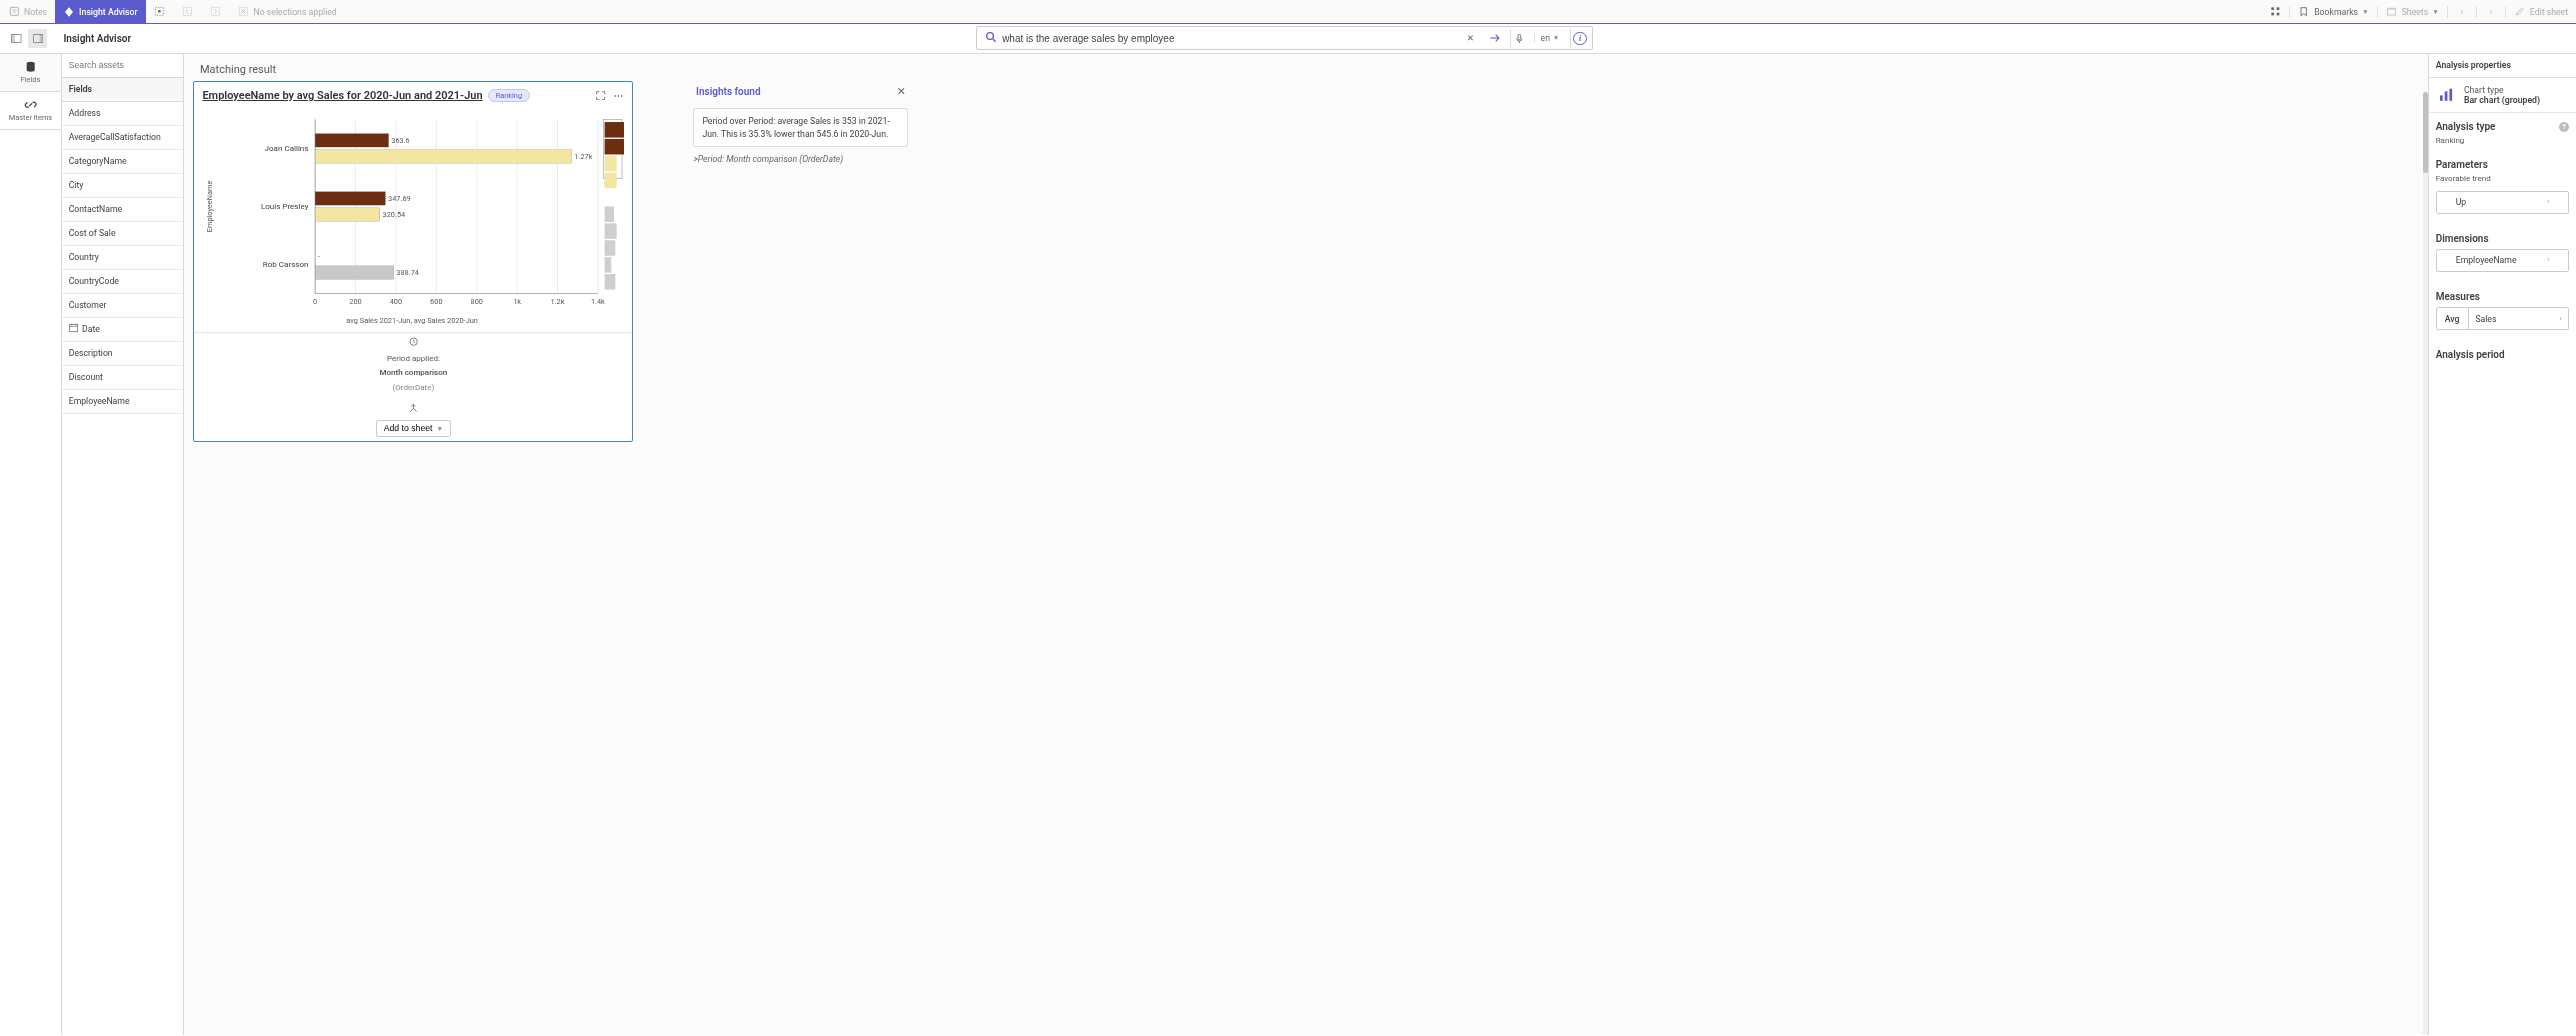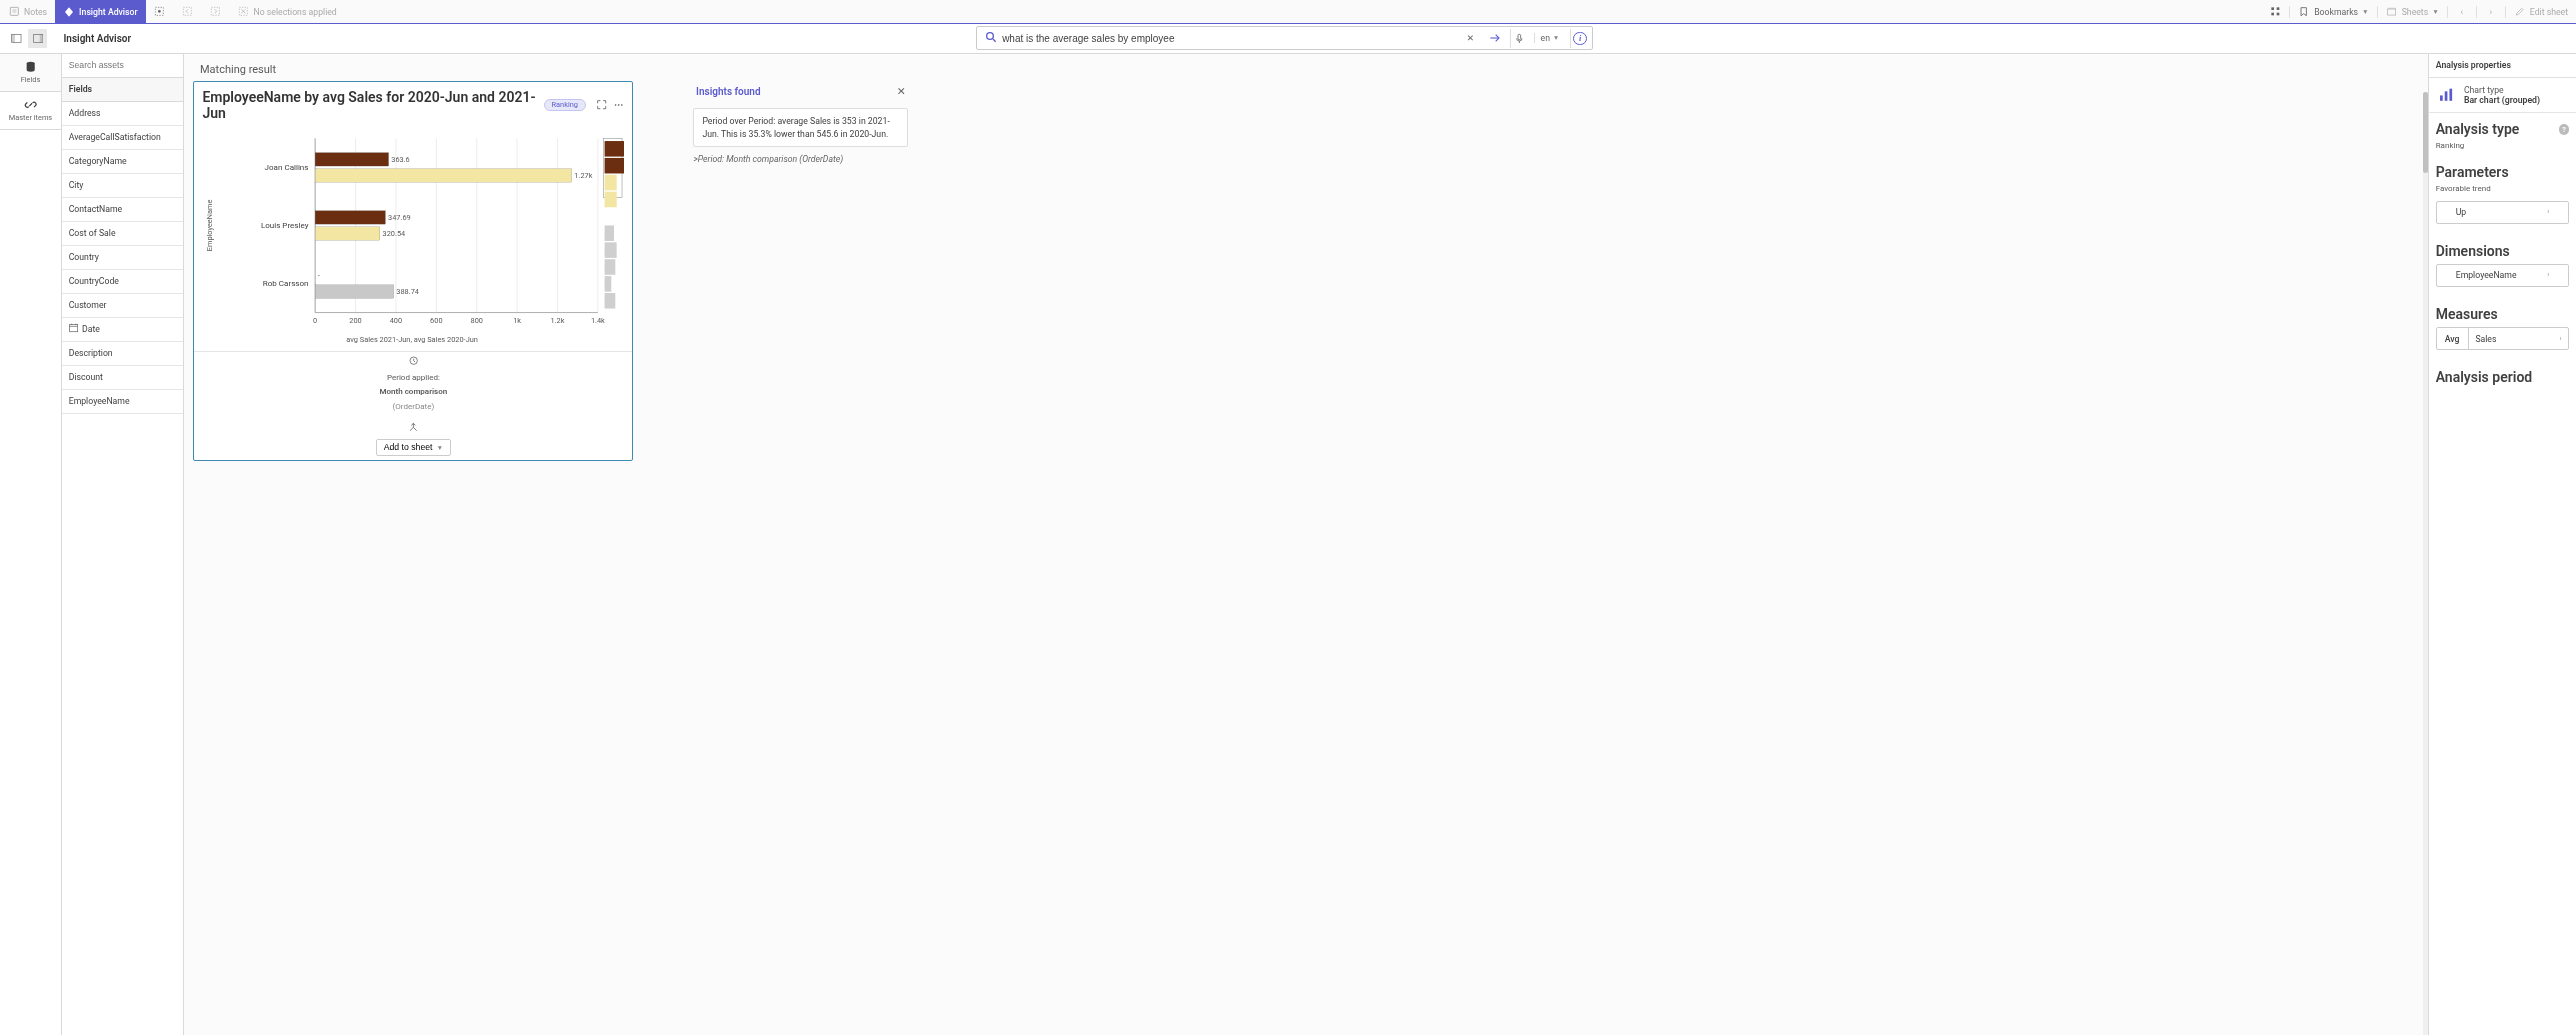--- a/index.html
+++ b/index.html
@@ -44,21 +44,21 @@
   .center-scrollbar { position: absolute; right: 0; top: 38px; bottom: 0; width: 5.4px; background: #f0f0f0; }
   .center-scrollbar-thumb { position: absolute; top: 0; left: 0; width: 5.4px; height: 81px; background: #c0c0c0; border-radius: 2.7px; }
   .nlq-header { height: 38px; display: flex; align-items: center; justify-content: space-between; padding: 0 10.7px; border-bottom: 0.7px solid #e0e0e0; }
   .nlq-title { font-weight: 600; font-size: 10px; color: #595959; }
   .cancel-btn { padding: 4px 12px; border: 0.7px solid #ccc; border-radius: 2px; background: #fff; cursor: pointer; font-size: 8.7px; }
   .match-label { padding: 9.4px 16px 5.4px; font-weight: 400; color: #595959; font-size: 11px; }
   
   .results-row { display: flex; gap: 19px; padding: 0 16px 16px 9.4px; }
   .chart-card { width: 440px; border: 1.3px solid #3f8ab3; border-radius: 2px; background: #fff; display: flex; flex-direction: column; }
   .card-head { display: flex; align-items: center; padding: 6.7px 8px; gap: 5.4px; }
-  .card-title { font-weight: 600; font-size: 14px; color: #333; }
+  .card-title { font-weight: 600; font-size: 11px; color: #333; text-decoration: underline; }
   .rank-badge { background: #e7e7fa; color: #5b5bce; border: 0.7px solid #c4c4f0; border-radius: 8px; padding: 0.7px 6.7px; font-size: 7.4px; }
   .card-head-spacer { flex: 1; }
   .card-icon { width: 12px; height: 12px; display: flex; align-items: center; justify-content: center; cursor: pointer; color: #666; }
   
   .chart-body { flex: 1; padding: 5.4px 8px 2.7px 5.4px; position: relative; }
   .chart-svg { width: 100%; height: 201px; display: block; }
   .x-legend { text-align: center; font-size: 7.4px; color: #595959; padding: 1.3px 0 4px; }
   
   .card-foot { display: flex; align-items: center; padding: 4px 6.7px; border-top: 0.7px solid #e6e6e6; gap: 5.4px; font-size: 8px; color: #595959; flex-direction: column; }
   .foot-label { font-weight: 600; }
@@ -74,21 +74,21 @@
   .ins-box { border: 0.7px solid #ddd; border-radius: 2px; padding: 6.7px 8px; font-size: 8.7px; color: #404040; line-height: 1.4; margin-top: 5.4px; background: #fff; }
   .ins-sub { font-style: italic; color: #666; margin-top: 6.7px; font-size: 8.7px; }
   
   .right-panel { width: 148px; border-left: 0.7px solid #d9d9d9; padding: 0; background: #fff; overflow-y: auto; }
   .rp-header { height: 24px; display: flex; align-items: center; padding: 0 6.7px; font-weight: 600; border-bottom: 0.7px solid #e0e0e0; font-size: 8.7px; }
   .chart-type { display: flex; gap: 6.7px; align-items: center; padding: 6.7px; border-bottom: 0.7px solid #e6e6e6; }
   .ct-icon { width: 21.5px; height: 21.5px; display: flex; align-items: center; justify-content: center; color: #5b5bce; }
   .ct-text .t1 { color: #595959; font-size: 8.7px; }
   .ct-text .t2 { font-weight: 600; font-size: 8.7px; color: #404040; }
   .rp-row-head { display: flex; align-items: center; justify-content: space-between; padding: 8px 6.7px 2.7px; }
-  .rp-row-title { font-weight: 600; font-size: 14px; color: #404040; }
+  .rp-row-title { font-weight: 600; font-size: 10px; color: #404040; }
   .rp-sub { font-size: 8px; color: #595959; padding: 1.3px 6.7px 5.4px; }
   .rp-help { width: 10.7px; height: 10.7px; border-radius: 50%; background: #bbb; color: #fff; display: flex; align-items: center; justify-content: center; font-size: 7.4px; font-weight: bold; }
   .rp-select { margin: 2.7px 6.7px 5.4px; border: 0.7px solid #ccc; border-radius: 2px; height: 23px; display: flex; align-items: center; justify-content: space-between; padding: 0 19px; cursor: pointer; font-size: 8.7px; background: #fff; }
   .rp-select-combo { margin: 2.7px 6.7px 5.4px; display: flex; border: 0.7px solid #ccc; border-radius: 2px; height: 23px; overflow: hidden; }
   .combo-left { width: 32px; display: flex; align-items: center; justify-content: center; border-right: 0.7px solid #ccc; font-weight: 500; font-size: 8.7px; }
   .combo-right { flex: 1; display: flex; align-items: center; justify-content: space-between; padding: 0 6.7px; font-size: 8.7px; }
   
   .chevron { font-size: 6.7px; color: #888; }
   
   

